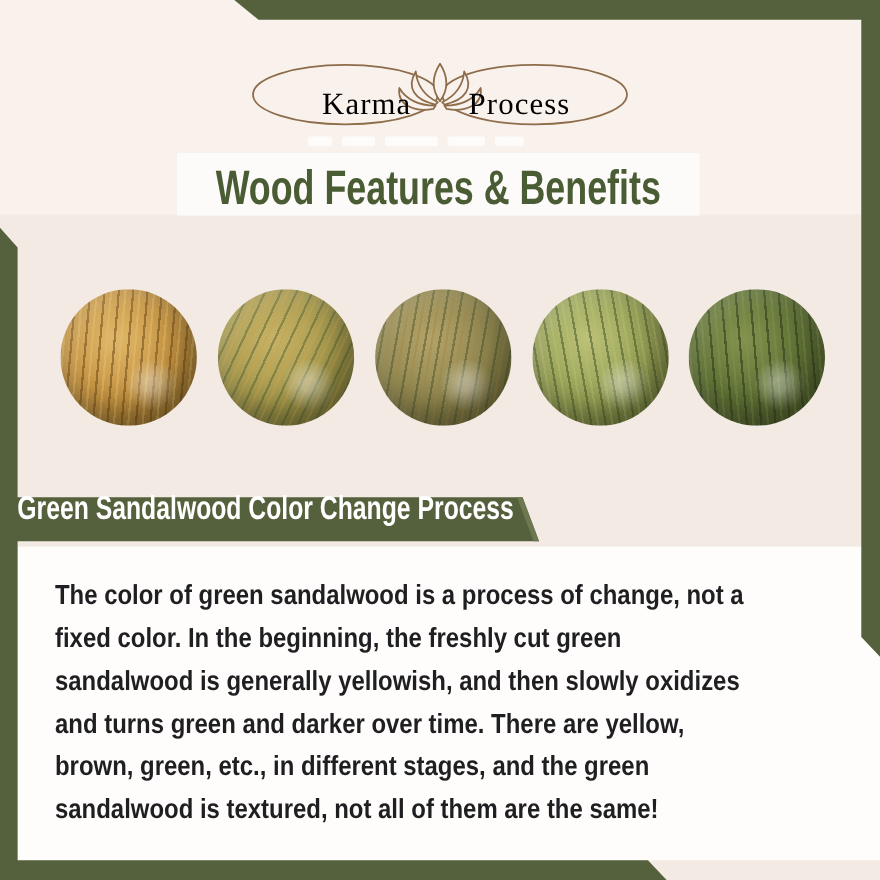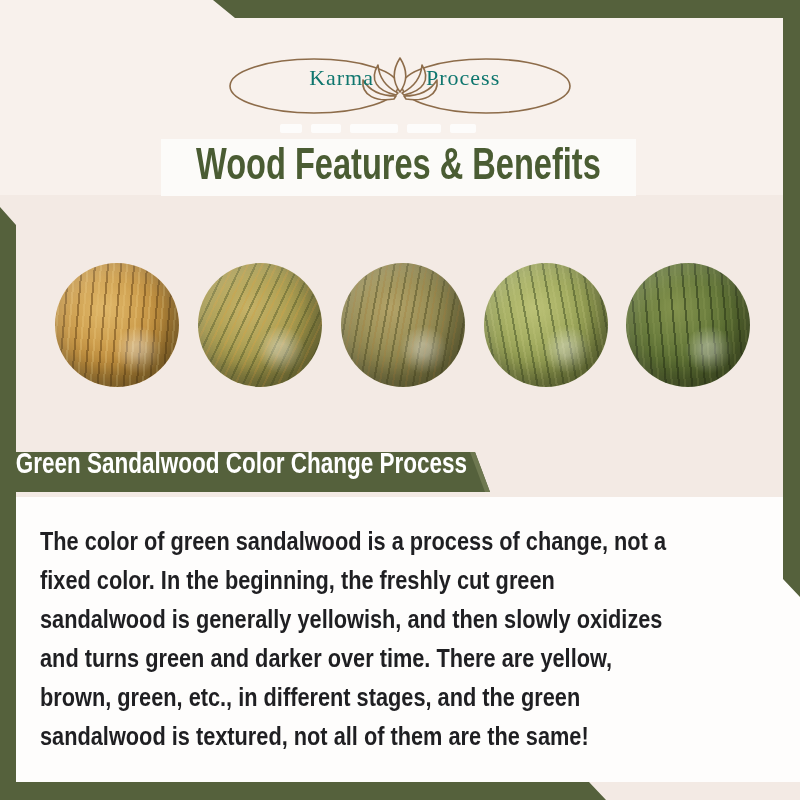--- a/index.html
+++ b/index.html
@@ -9,33 +9,33 @@
   
   .base{position:absolute;inset:0;background:#f3eae4;z-index:0;}
   .header-band{position:absolute;left:0;top:0;width:800px;height:195px;background:#f8f1ec;z-index:1;}
   .white-panel{position:absolute;left:16px;top:497px;width:784px;height:285px;background:#fefdfc;z-index:2;}
   svg.ribbons{position:absolute;left:0;top:0;z-index:3;pointer-events:none;}
 
   
   .logo{position:absolute;left:50%;top:44px;transform:translateX(-50%);
         width:344px;height:80px;z-index:2;}
   .logo svg{position:absolute;left:0;top:0;}
-  .logo .word{position:absolute;top:21px;font-family:"Liberation Serif",serif;
-        font-size:22px;color:#0f766e;letter-spacing:1px;white-space:nowrap;}
+  .logo .word{position:absolute;top:36px;font-family:"Liberation Serif",serif;
+        font-size:28px;color:#000000;letter-spacing:1px;white-space:nowrap;}
   .word-left{left:0;width:146px;text-align:right;}
   .word-right{left:198px;width:146px;text-align:left;}
 
   
   .ghost{position:absolute;left:280px;top:124px;width:240px;height:10px;z-index:2;
          display:flex;gap:9px;opacity:.8;}
   .ghost span{display:block;height:9px;border-radius:2px;background:#ffffff;}
 
   
   .title-box{position:absolute;left:161px;top:139px;width:475px;height:57px;
-             background:#fcfbf9;z-index:2;display:flex;align-items:flex-start;justify-content:center;}
+             background:#fcfbf9;z-index:2;display:flex;align-items:flex-end;justify-content:center;}
   .title-text{font-size:44px;font-weight:800;color:#4a5c33;white-space:nowrap;
               letter-spacing:0px;transform:scaleX(.74);transform-origin:center center;}
 
   
   .beads-row{position:absolute;left:0;top:263px;width:800px;height:124px;z-index:4;}
   .bead{position:absolute;top:0;width:124px;height:124px;border-radius:50%;
     background:
       radial-gradient(circle at 67% 70%, rgba(255,255,255,.38) 0 5%, rgba(255,255,255,0) 20%),
       repeating-linear-gradient(var(--angle),
          var(--streak) 0 2px, transparent 2px 6px,
@@ -49,21 +49,21 @@
   .bead:nth-child(4){left:484px;}
   .bead:nth-child(5){left:626px;}
 
   
   .banner-text{position:absolute;left:0px;top:452px;width:490px;height:22px;z-index:4;
                display:flex;align-items:center;}
   .banner-text span{padding-left:21px;font-size:30px;font-weight:700;color:#ffffff;
                white-space:nowrap;transform:scaleX(.75);transform-origin:left center;}
 
   
-  .body-text{position:absolute;left:0;top:0;padding:25px 0 0 24px;}
+  .body-text{position:absolute;left:0;top:0;padding:25px 0 0 34px;}
   .body-line{font-size:25px;font-weight:700;color:#1f1f22;line-height:39px;
              white-space:nowrap;transform:scaleX(.87);transform-origin:left center;
              letter-spacing:0px;}
 </style>
 </head>
 <body>
 
 <div class="base"></div>
 <div class="header-band"></div>
 

